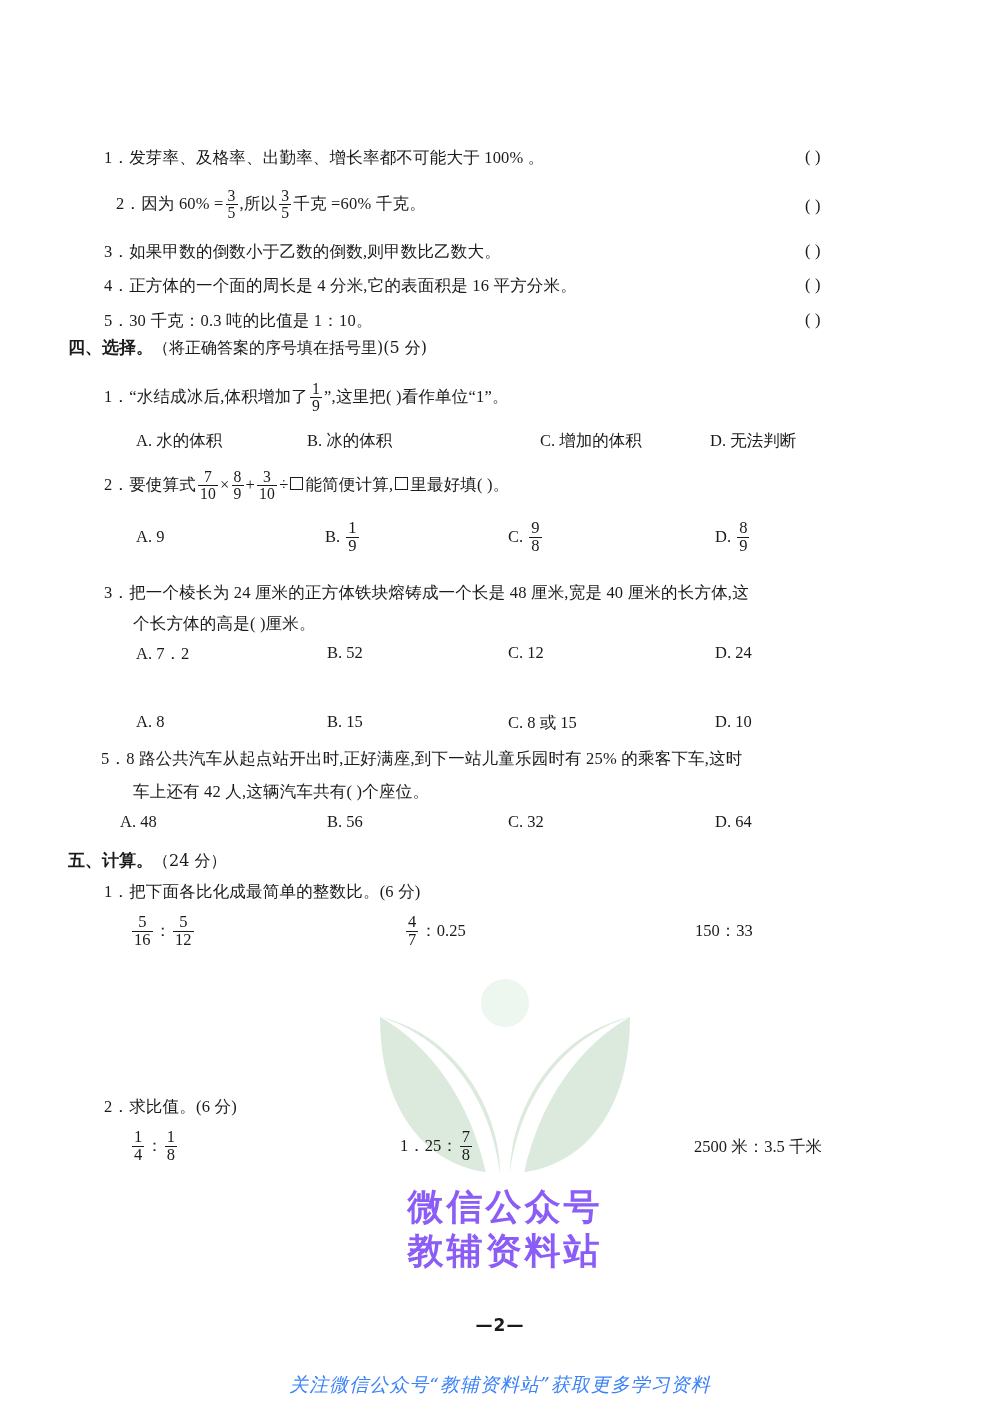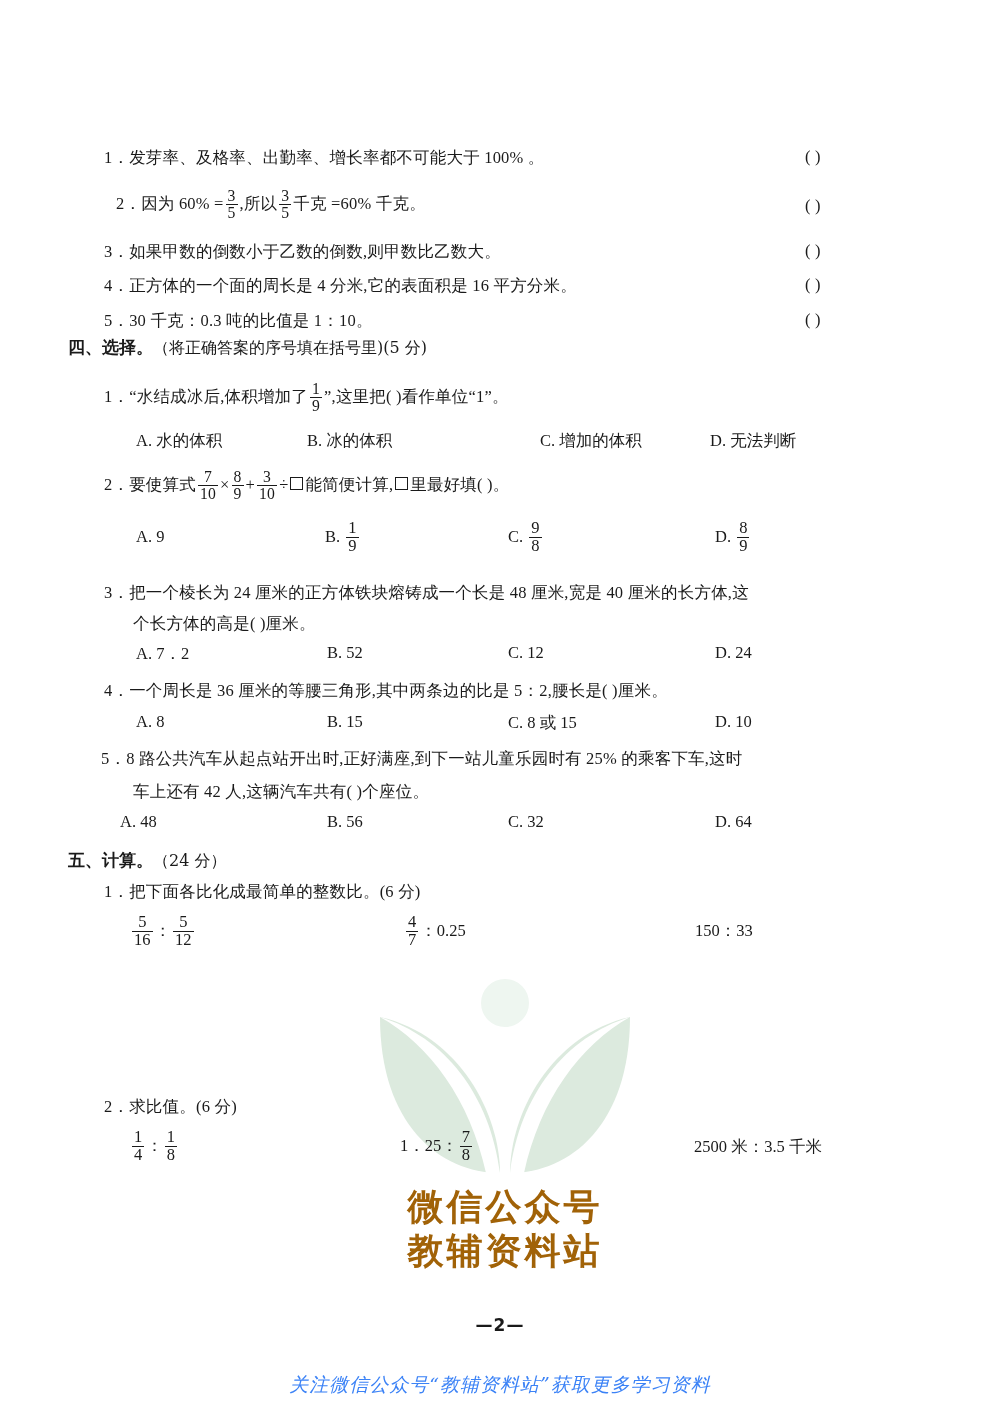--- a/index.html
+++ b/index.html
@@ -22,21 +22,21 @@
     left: 350px;
     top: 975px;
     width: 310px;
     height: 330px;
     z-index: 0;
     pointer-events: none;
   }
   #watermark svg { display: block; width: 100%; height: 210px; }
   .wm-text {
     text-align: center;
-    color: #a16207;
+    color: #8b5cf6;
     font-family: "DejaVu Sans", sans-serif;
     font-weight: bold;
     font-size: 36px;
     letter-spacing: 3px;
     line-height: 1.22;
   }
 
   
   #page {
     position: absolute;
@@ -226,23 +226,20 @@
     <span class="qnum">3．</span><span>把一个棱长为 24 厘米的正方体铁块熔铸成一个长是 48 厘米,宽是 40 厘米的长方体,这</span>
   </div>
   <div class="qline" style="left:133px; top:613px;">
     <span>个长方体的高是(        )厘米。</span>
   </div>
   <div class="opt" style="left:136px; top:643px;"><span>A.</span>&nbsp;<span>7．2</span></div>
   <div class="opt" style="left:327px; top:643px;"><span>B.</span>&nbsp;<span>52</span></div>
   <div class="opt" style="left:508px; top:643px;"><span>C.</span>&nbsp;<span>12</span></div>
   <div class="opt" style="left:715px; top:643px;"><span>D.</span>&nbsp;<span>24</span></div>
 
-  <div class="qline" style="left:104px; top:680px;">
-    <span class="qnum">4．</span><span>一个周长是 36 厘米的等腰三角形,其中两条边的比是 5：2,腰长是(        )厘米。</span>
-  </div>
   <div class="opt" style="left:136px; top:712px;"><span>A.</span>&nbsp;<span>8</span></div>
   <div class="opt" style="left:327px; top:712px;"><span>B.</span>&nbsp;<span>15</span></div>
   <div class="opt" style="left:508px; top:712px;"><span>C.</span>&nbsp;<span>8 或 15</span></div>
   <div class="opt" style="left:715px; top:712px;"><span>D.</span>&nbsp;<span>10</span></div>
 
   <div class="qline" style="left:101px; top:748px;">
     <span class="qnum">5．</span><span>8 路公共汽车从起点站开出时,正好满座,到下一站儿童乐园时有 25% 的乘客下车,这时</span>
   </div>
   <div class="qline" style="left:133px; top:781px;">
     <span>车上还有 42 人,这辆汽车共有(        )个座位。</span>

